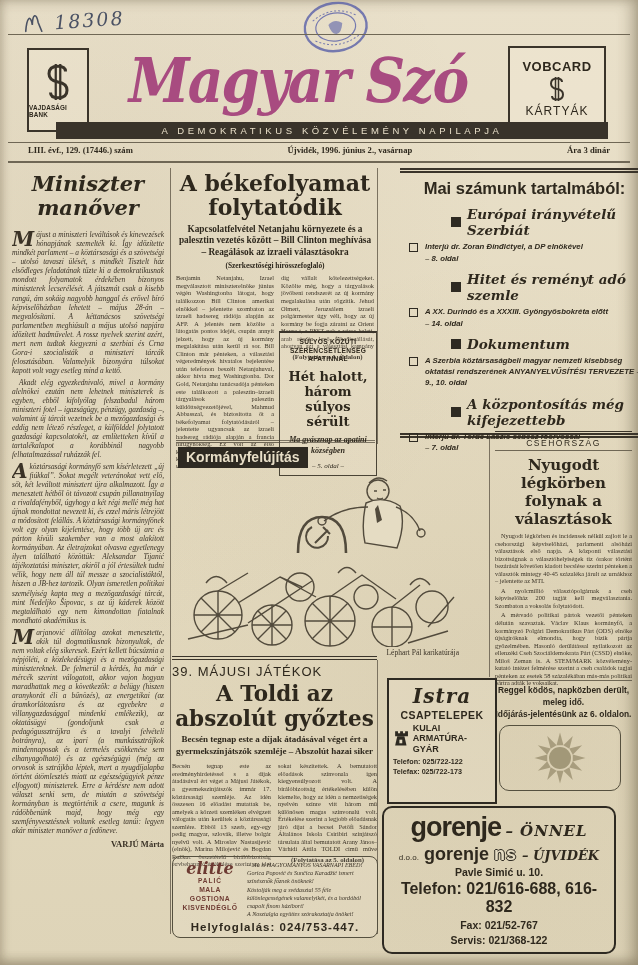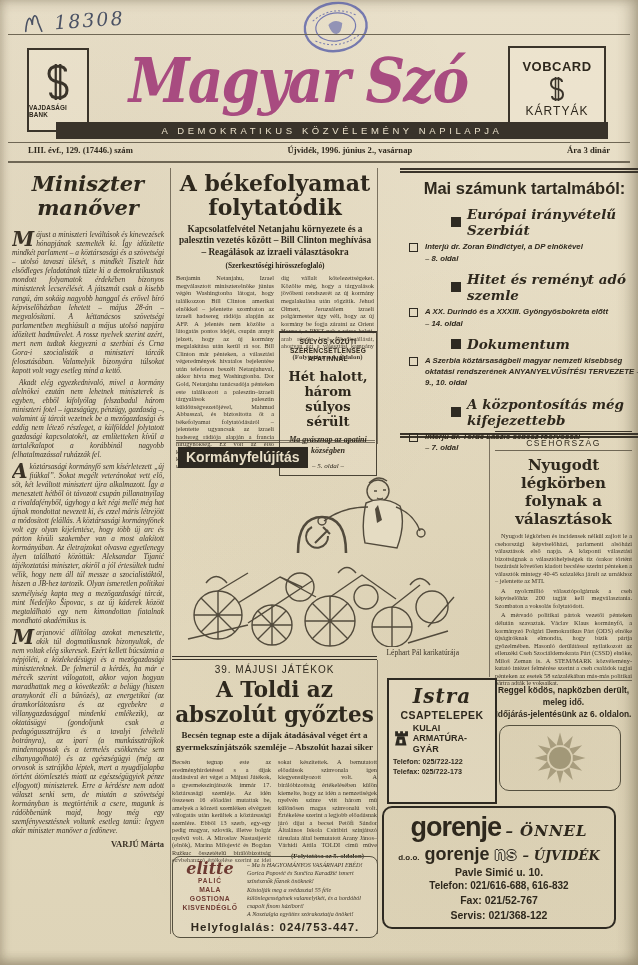--- a/index.html
+++ b/index.html
@@ -63,40 +63,40 @@
   
   .cz{border-top:4px double #3a342a;}
   .cz-k{font-family:"Liberation Sans",sans-serif;font-size:8.5px;letter-spacing:1.5px;text-align:center;padding:3px 0 2px 0;border-bottom:1px solid #6f6755;}
   .cz-t{font-family:"DejaVu Serif",serif;font-weight:bold;font-size:15px;line-height:1.2;text-align:center;margin:5px 0 4px 0;}
   .cz-b p{margin:0 0 2px 0;text-indent:6px;}
   
   .wx{border-top:1px solid #6f6755;padding-top:4px;font-family:"Liberation Sans",sans-serif;font-weight:bold;font-size:8.4px;line-height:1.4;text-align:center;}
   .sunbox{border:1px solid #55503f;border-radius:10px;margin-top:5px;height:64px;display:flex;align-items:center;justify-content:center;}
   
   .to{border-top:4px double #3a342a;}
-  .to-k{font-family:"Liberation Sans",sans-serif;font-size:10px;letter-spacing:1px;text-align:center;margin-top:4px;}
+  .to-k{font-family:"Liberation Sans",sans-serif;font-size:13px;letter-spacing:1px;margin-top:4px;}
   .to-t{font-family:"DejaVu Serif",serif;font-weight:bold;font-size:21.5px;text-align:center;margin-top:2px;}
   .to-s{font-weight:bold;font-size:9px;line-height:1.3;text-align:center;margin-top:3px;}
   .cols{display:flex;gap:7px;margin-top:5px;}
   
   .istra{border:2px solid #2e2a22;padding:4px 4px;text-align:center;font-family:"Liberation Sans",sans-serif;background:rgba(255,250,235,.15);}
   .istra-brand{font-family:"DejaVu Serif",serif;font-weight:bold;font-style:italic;font-size:20px;letter-spacing:1px;}
   .istra-prod{font-weight:bold;font-size:10.5px;letter-spacing:.5px;margin-top:1px;}
   .istra-row{display:flex;align-items:center;gap:4px;justify-content:center;margin-top:2px;}
   .istra-co{font-weight:bold;font-size:9px;line-height:1.15;text-align:left;}
   .istra-tel{font-weight:bold;font-size:7.2px;text-align:left;margin-top:3px;line-height:1.35;}
   .gor{border:2px solid #2e2a22;border-radius:10px;text-align:center;padding:6px 4px;font-family:"Liberation Sans",sans-serif;}
   .gor-r1{font-weight:bold;font-size:27px;letter-spacing:-1px;line-height:1;}
   .gor-sl{font-family:"DejaVu Serif",serif;font-weight:bold;font-style:italic;font-size:15px;letter-spacing:1px;}
   .gor-r2{margin-top:4px;font-weight:bold;font-size:18px;line-height:1;}
-  .gor-doo{font-size:8px;font-weight:bold;}
+  .gor-doo{font-size:8px;font-weight:normal;}
   .gor-ns{color:#e6ddc5;text-shadow:-1px 0 #2e2a22,1px 0 #2e2a22,0 -1px #2e2a22,0 1px #2e2a22;letter-spacing:1px;}
   .gor-city{font-family:"DejaVu Serif",serif;font-weight:bold;font-style:italic;font-size:13px;}
   .gor-l{font-weight:bold;font-size:10.5px;margin-top:3px;}
-  .gor-tel{font-weight:bold;font-size:10px;margin-top:2px;}
+  .gor-tel{font-weight:bold;font-size:16px;margin-top:2px;}
   .el{border:1px solid #55503f;border-radius:8px;padding:4px 6px;display:flex;flex-wrap:wrap;background:rgba(255,250,235,.12);}
   .el-logo{width:62px;text-align:center;color:#6d3a32;}
   .el-brand{font-family:"DejaVu Serif",serif;font-weight:bold;font-style:italic;font-size:16px;line-height:1;}
   .el-sub{font-family:"Liberation Sans",sans-serif;font-weight:bold;font-size:6.5px;letter-spacing:1px;}
   .el-type{font-family:"Liberation Sans",sans-serif;font-weight:bold;font-size:6.8px;letter-spacing:.5px;margin-top:2px;line-height:1.3;}
   .el-txt{flex:1;font-style:italic;font-size:6.1px;line-height:1.35;color:#3a3226;padding-left:6px;}
   .el-book{width:100%;text-align:center;font-family:"Liberation Sans",sans-serif;font-weight:bold;font-size:11.5px;letter-spacing:1px;margin-top:2px;}
 </style>
 </head>
 <body>

